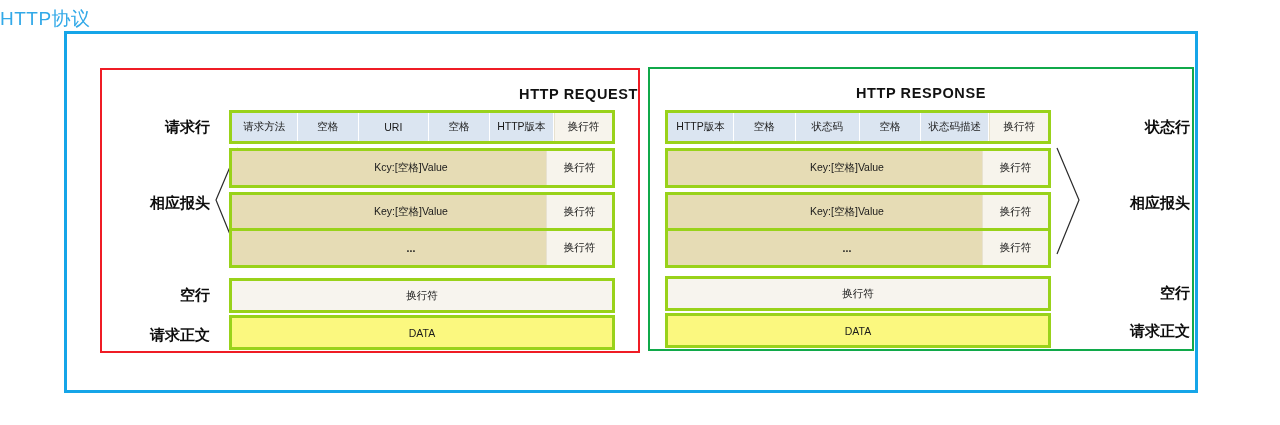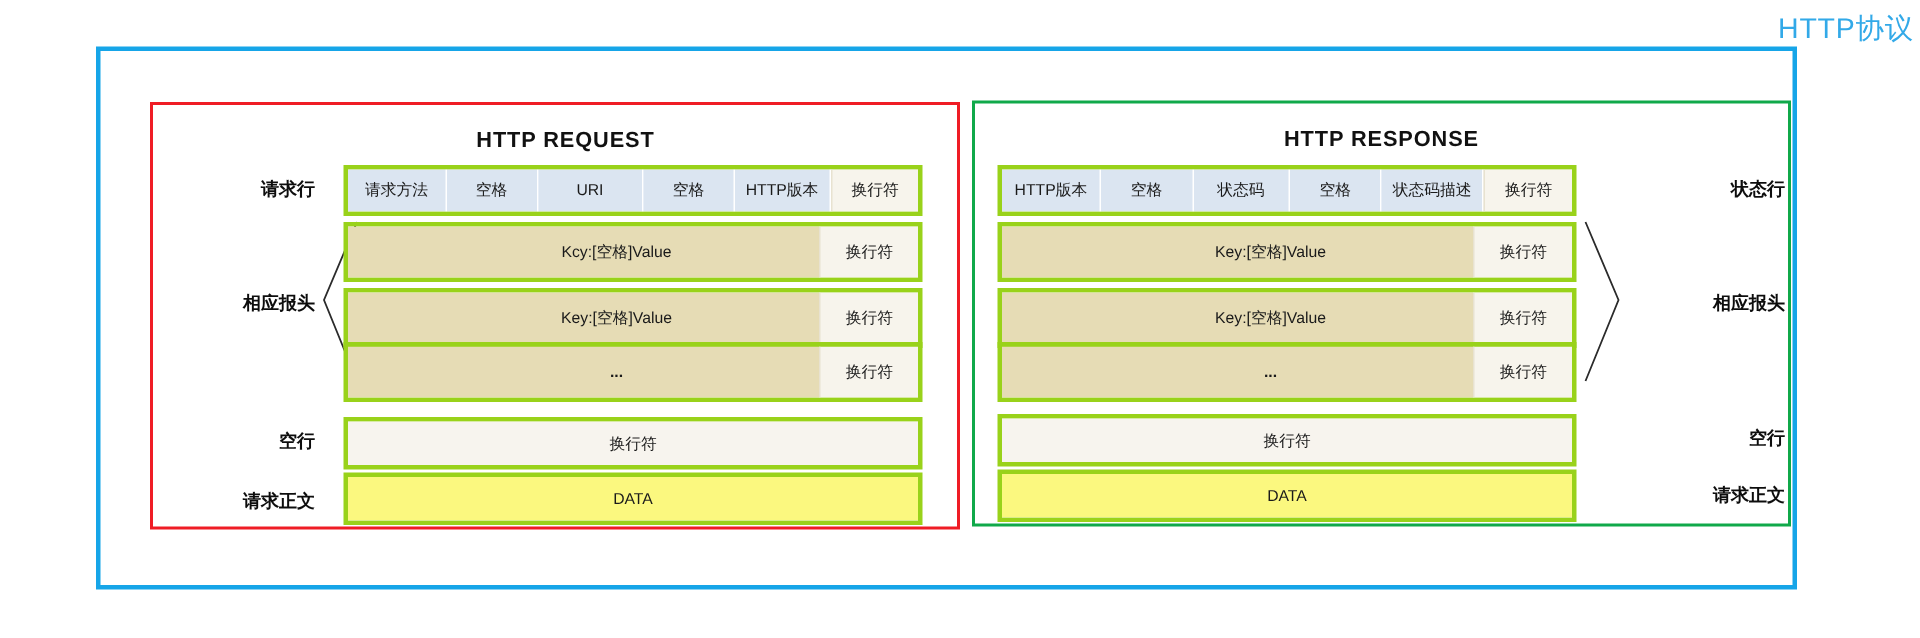--- a/index.html
+++ b/index.html
@@ -14,21 +14,21 @@
     overflow: hidden;
     position: relative;
   }
 
   
   #title-bar {
     position: absolute;
     left: 0;
     top: 6px;
     width: 1276px;
-    text-align: right;
+    text-align: left;
   }
   #title-text {
     font-size: 19px;
     color: #32a9e8;
     letter-spacing: 0.5px;
     font-weight: 400;
   }
 
   
   #outer-frame {
@@ -66,21 +66,21 @@
   .panel-title {
     position: absolute;
     top: 16px;
     width: 100%;
     text-align: center;
     font-size: 14.5px;
     font-weight: bold;
     color: #111111;
     letter-spacing: 0.6px;
   }
-  #request-panel .panel-title { padding-left: 14px; box-sizing: border-box; }
+  #request-panel .panel-title { padding-left: 14px; box-sizing: border-box; text-align: right; }
 
   
   .row {
     position: absolute;
     box-sizing: border-box;
     border: 3px solid #99d21a;
     display: flex;
     overflow: hidden;
   }
   .cell {
@@ -118,21 +118,21 @@
   }
   
   .cell-data {
     background: #fbf87f;
     width: 100%;
   }
 
   
   .side-label {
     position: absolute;
-    font-size: 12px;
+    font-size: 15px;
     font-weight: bold;
     color: #0d0d0d;
     white-space: nowrap;
   }
   .label-left { text-align: right; }
   .label-right { text-align: right; }
 
   
   .brace { position: absolute; }
   .brace svg { display: block; }

